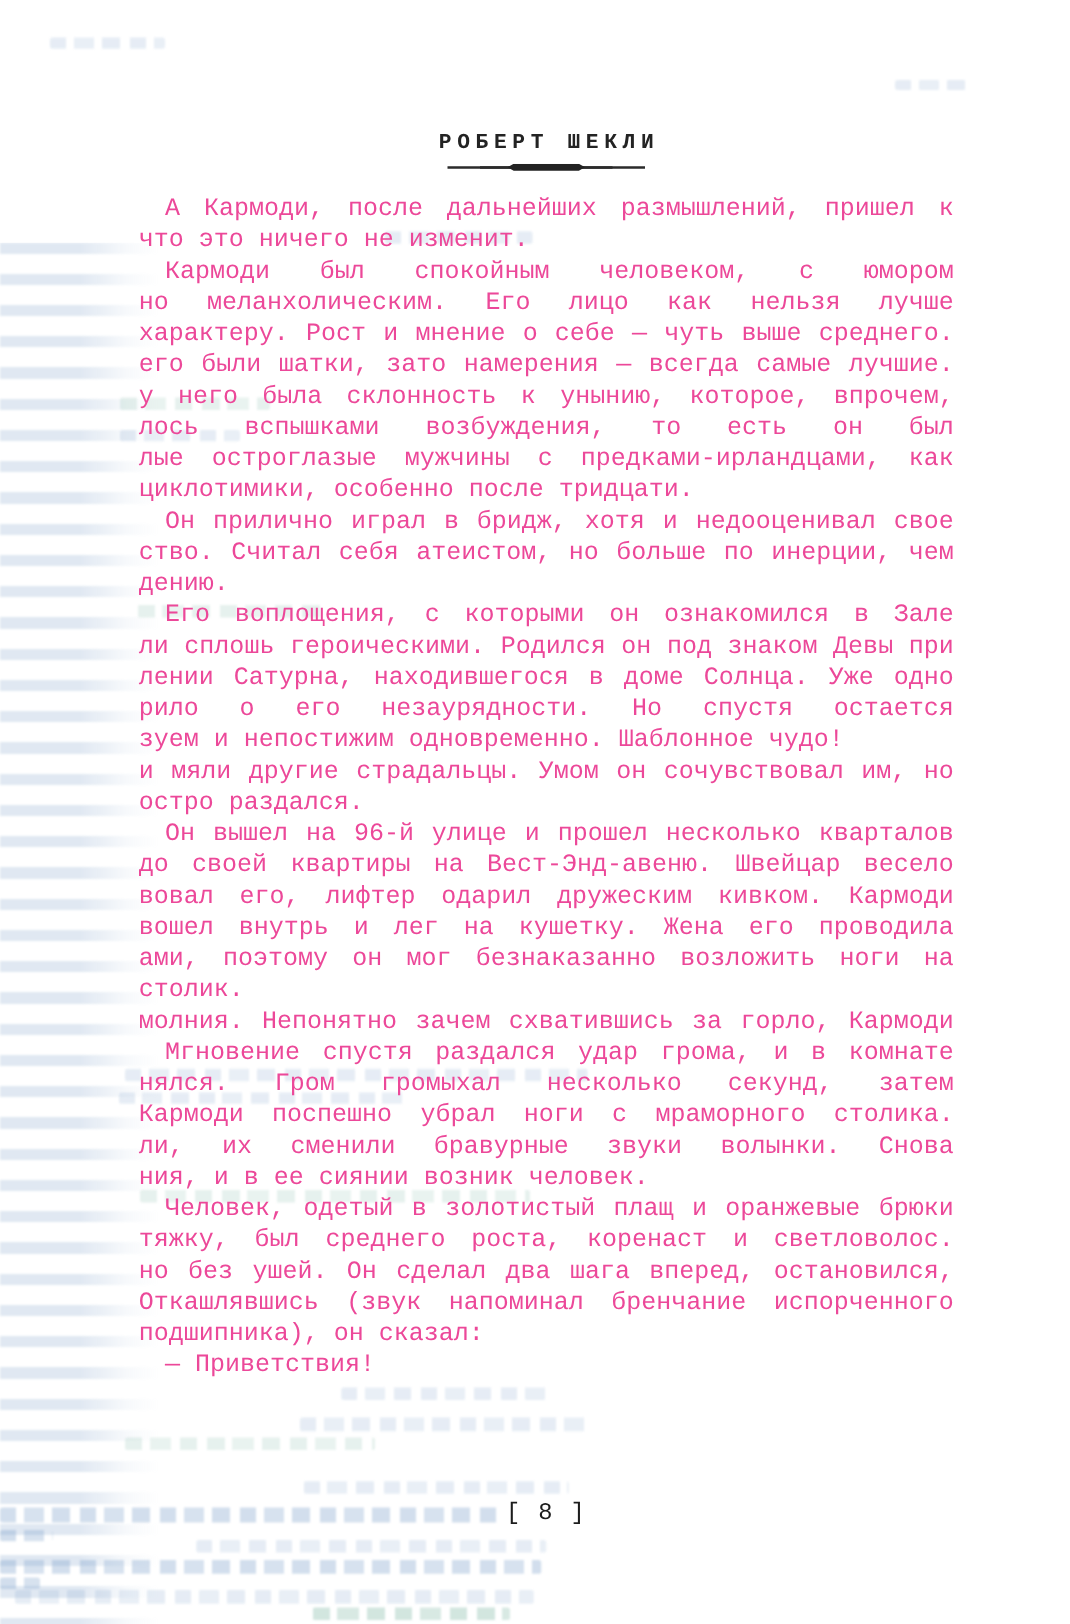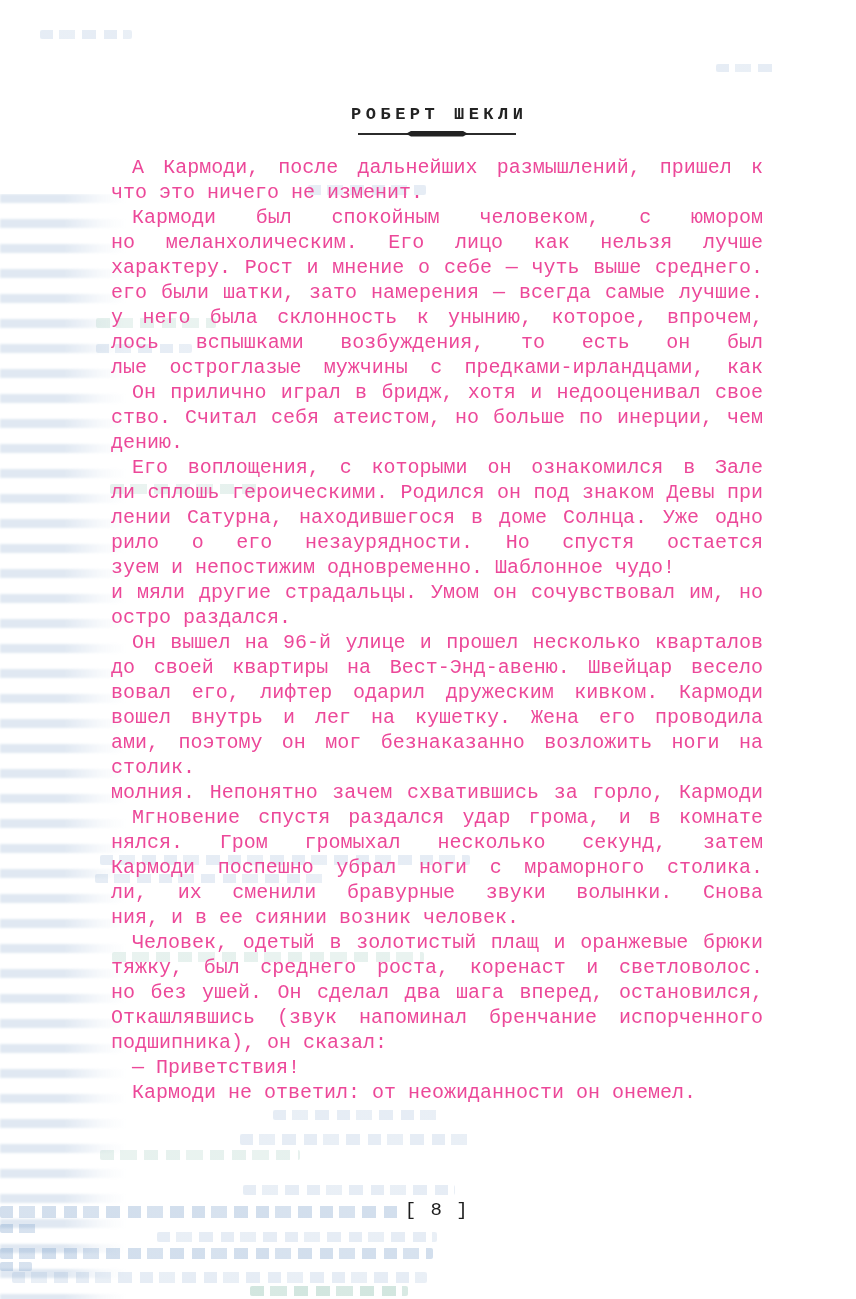--- a/index.html
+++ b/index.html
@@ -120,20 +120,21 @@
   <main class="text-block" id="paragraphs">
       <div class="line first">А Кармоди, после дальнейших размышлений, пришел к выводу,</div>
       <div class="line last">что это ничего не изменит.</div>
       <div class="line first">Кармоди был спокойным человеком, с юмором преимуществен-</div>
       <div class="line">но меланхолическим. Его лицо как нельзя лучше соответствовало</div>
       <div class="line">характеру. Рост и мнение о себе — чуть выше среднего. Убеждения</div>
       <div class="line">его были шатки, зато намерения — всегда самые лучшие. Пожалуй,</div>
       <div class="line">у него была склонность к унынию, которое, впрочем, легко сменя-</div>
       <div class="line">лось вспышками возбуждения, то есть он был циклотимиком. Рос-</div>
       <div class="line">лые остроглазые мужчины с предками-ирландцами, как правило,</div>
+      <div class="line last">циклотимики, особенно после тридцати.</div>
       <div class="line first">Он прилично играл в бридж, хотя и недооценивал свое мастер-</div>
       <div class="line">ство. Считал себя атеистом, но больше по инерции, чем по убеж-</div>
       <div class="line last">дению.</div>
       <div class="line first">Его воплощения, с которыми он ознакомился в Зале Кармы, бы-</div>
       <div class="line">ли сплошь героическими. Родился он под знаком Девы при управ-</div>
       <div class="line">лении Сатурна, находившегося в доме Солнца. Уже одно это гово-</div>
       <div class="line">рило о его незаурядности. Но спустя остается человеком: предска-</div>
       <div class="line last">зуем и непостижим одновременно. Шаблонное чудо!</div>
       <div class="line">и мяли другие страдальцы. Умом он сочувствовал им, но боками</div>
       <div class="line last">остро раздался.</div>
@@ -148,18 +149,17 @@
       <div class="line">нялся. Гром громыхал несколько секунд, затем вострубили трубы.</div>
       <div class="line">Кармоди поспешно убрал ноги с мраморного столика. Трубы смолк-</div>
       <div class="line">ли, их сменили бравурные звуки волынки. Снова вспыхнула мол-</div>
       <div class="line last">ния, и в ее сиянии возник человек.</div>
       <div class="line first">Человек, одетый в золотистый плащ и оранжевые брюки в об-</div>
       <div class="line">тяжку, был среднего роста, коренаст и светловолос. Лицо как лицо,</div>
       <div class="line">но без ушей. Он сделал два шага вперед, остановился, сунул руку</div>
       <div class="line">Откашлявшись (звук напоминал бренчание испорченного шарико-</div>
       <div class="line last">подшипника), он сказал:</div>
       <div class="line first last">—  Приветствия!</div>
-      <div class="line first last">Кармоди не ответил: от неожиданности он онемел.</div>
     </main>
 
   <footer class="folio">[ 8 ]</footer>
 
 </div>
 
 </body></html>

